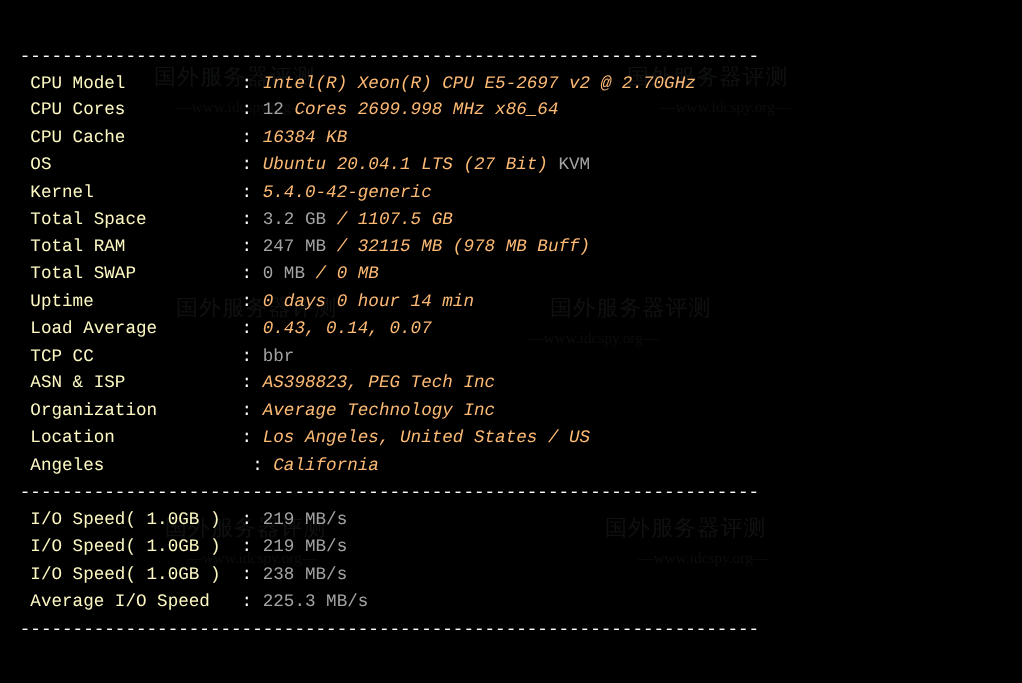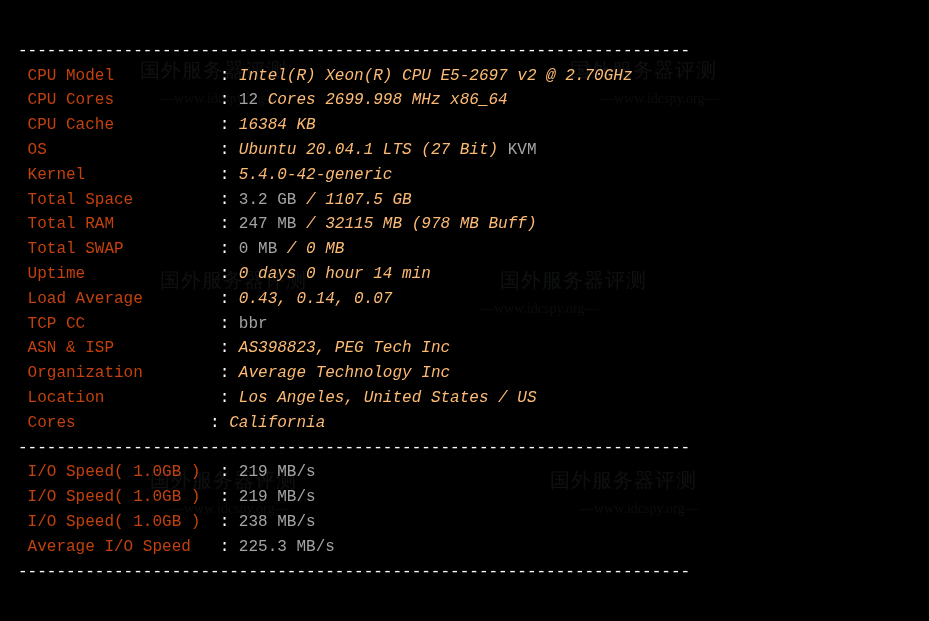--- a/index.html
+++ b/index.html
@@ -12,21 +12,21 @@
     color: #fff;
     width: 929px;
     height: 621px;
     overflow: hidden;
     position: relative;
   }
   .terminal {
     padding: 14px 18px;
     white-space: pre;
   }
-  .row .label { color: #c2410c; display:inline-block; }
+  .row .label { color: #fef9c3; display:inline-block; }
   .row .colon { color: #ffffff; }
   .cyan  { color: #fdba74; font-style: italic; }
   .yellow{ color: #a3a3a3; }
   .dash  { color: #ffffff; }
   .watermark {
     position: absolute;
     opacity: 0.08;
     font-size: 20px;
     color: #b9c6d0;
     pointer-events: none;
@@ -78,20 +78,20 @@
 <span class="row"><span class="label"> Kernel             </span><span class="colon"> : </span><span class="cyan">5.4.0-42-generic</span></span>
 <span class="row"><span class="label"> Total Space        </span><span class="colon"> : </span><span class="yellow">3.2 GB</span><span class="cyan"> / 1107.5 GB</span></span>
 <span class="row"><span class="label"> Total RAM          </span><span class="colon"> : </span><span class="yellow">247 MB</span><span class="cyan"> / 32115 MB (978 MB Buff)</span></span>
 <span class="row"><span class="label"> Total SWAP         </span><span class="colon"> : </span><span class="yellow">0 MB</span><span class="cyan"> / 0 MB</span></span>
 <span class="row"><span class="label"> Uptime             </span><span class="colon"> : </span><span class="cyan">0 days 0 hour 14 min</span></span>
 <span class="row"><span class="label"> Load Average       </span><span class="colon"> : </span><span class="cyan">0.43, 0.14, 0.07</span></span>
 <span class="row"><span class="label"> TCP CC             </span><span class="colon"> : </span><span class="yellow">bbr</span></span>
 <span class="row"><span class="label"> ASN &amp; ISP          </span><span class="colon"> : </span><span class="cyan">AS398823, PEG Tech Inc</span></span>
 <span class="row"><span class="label"> Organization       </span><span class="colon"> : </span><span class="cyan">Average Technology Inc</span></span>
 <span class="row"><span class="label"> Location           </span><span class="colon"> : </span><span class="cyan">Los Angeles, United States / US</span></span>
-<span class="row"><span class="label"> Cores             </span><span class="colon"> : </span><span class="cyan">California</span></span>
+<span class="row"><span class="label"> Angeles             </span><span class="colon"> : </span><span class="cyan">California</span></span>
 <span class="dash">----------------------------------------------------------------------</span>
 <span class="row"><span class="label"> I/O Speed( 1.0GB ) </span><span class="colon"> : </span><span class="yellow">219 MB/s</span></span>
 <span class="row"><span class="label"> I/O Speed( 1.0GB ) </span><span class="colon"> : </span><span class="yellow">219 MB/s</span></span>
 <span class="row"><span class="label"> I/O Speed( 1.0GB ) </span><span class="colon"> : </span><span class="yellow">238 MB/s</span></span>
 <span class="row"><span class="label"> Average I/O Speed  </span><span class="colon"> : </span><span class="yellow">225.3 MB/s</span></span>
 <span class="dash">----------------------------------------------------------------------</span>
 </div>
 
 </body></html>

